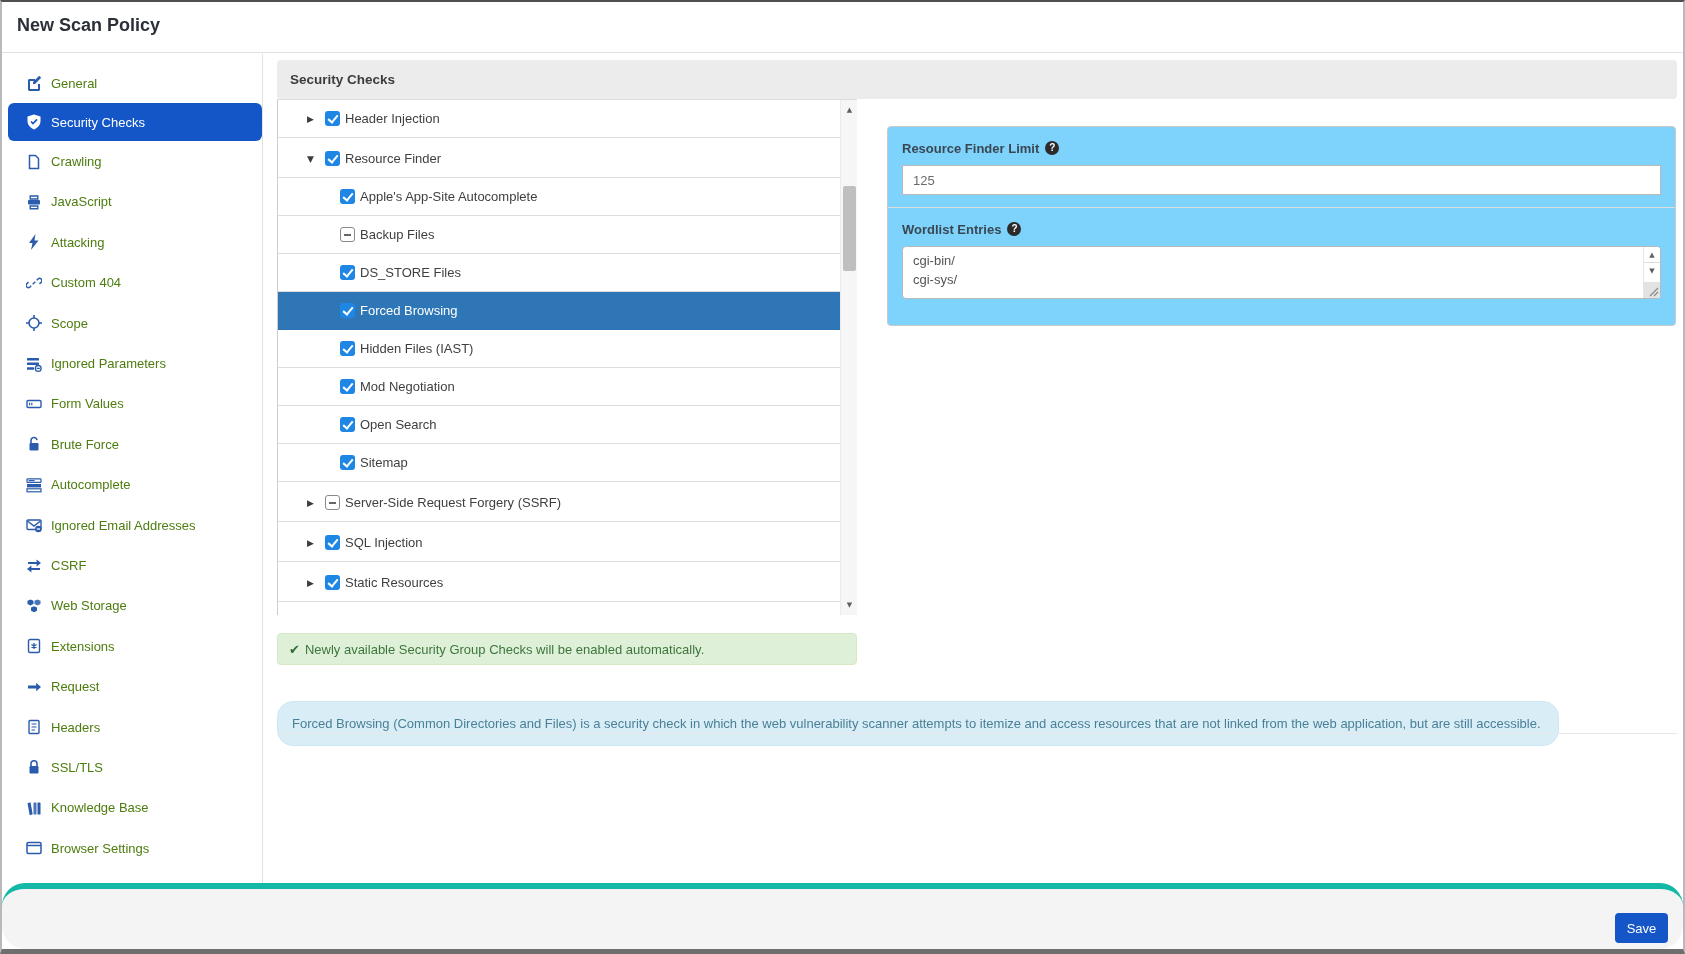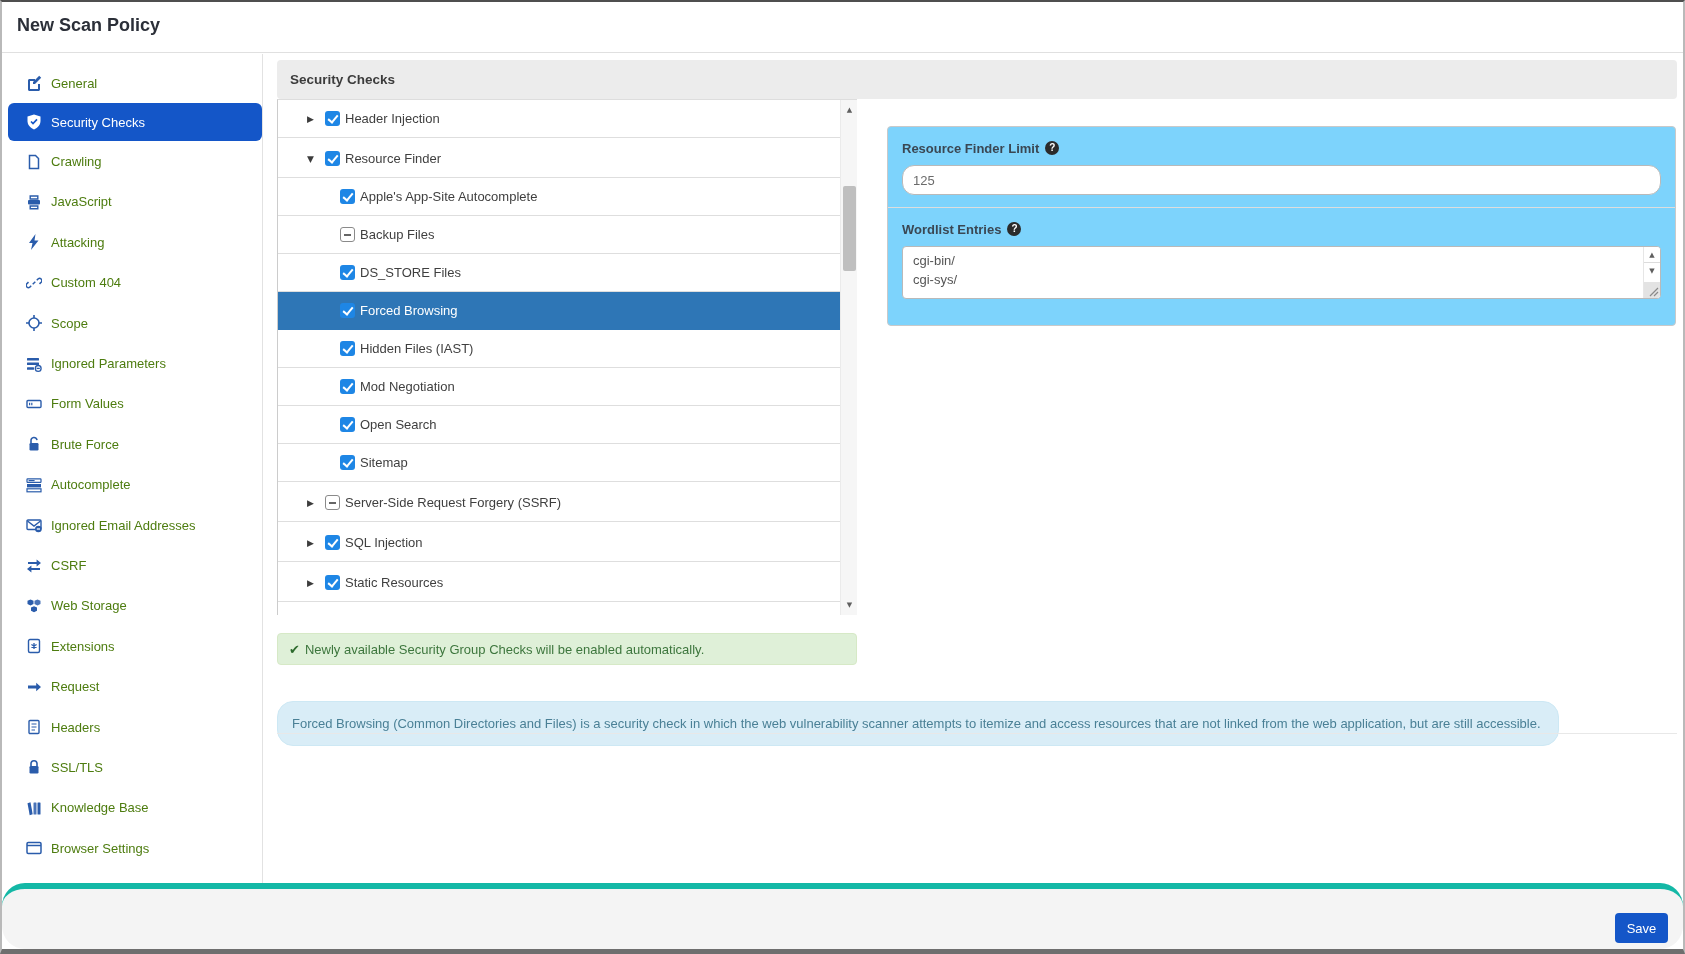--- a/index.html
+++ b/index.html
@@ -62,21 +62,21 @@
   .alert-success .chk{ font-family:"DejaVu Sans", sans-serif; color:#2d6a2d; margin-right:5px; font-size:13px; }
   .alert-info{ position:absolute; left:275px; top:673px; width:1282px; height:45px; background:#d9edf7; border:1px solid #cde8f4; border-radius:16px; display:flex; align-items:center; padding:0 14px; color:#4a8096; font-size:13px;margin-top:26px; }
   .bottom-divider{ position:absolute; left:275px; top:731px; width:1400px; border-top:1px solid #e8e8e8; }
 
   
   .details{ position:absolute; left:885px; top:108px; width:789px; height:200px; border:1px solid #c9c9c9; border-radius:4px; background:#7dd3fc;margin-top:16px; }
   .dsection{ padding:12px 14px; }
   .dsection.second{ border-top:1px solid #ddd; }
   .dlabel{ font-size:13px; font-weight:700; color:#3a4753; display:flex; align-items:center; height:18px; }
   .help{ width:14px; height:14px; border-radius:50%; background:#2b2b2b; color:#fff; font-size:10px; font-weight:700; text-align:center; line-height:14px; margin-left:6px; cursor:pointer; flex:none; }
-  .txtinput{ margin-top:8px; width:759px; height:30px; border:1px solid #b9b9b9; border-radius:12px; font-family:"Liberation Sans",sans-serif; font-size:13px; color:#6b6b6b; padding:0 10px; background:#fff; outline:none; display:block; }
+  .txtinput{ margin-top:8px; width:759px; height:30px; border:1px solid #b9b9b9; border-radius:0; font-family:"Liberation Sans",sans-serif; font-size:13px; color:#6b6b6b; padding:0 10px; background:#fff; outline:none; display:block; }
   .txtarea{ margin-top:8px; width:759px; height:53px; border:1px solid #b9b9b9; border-radius:4px; position:relative; background:#fff; overflow:hidden; }
   .txtarea .content{ position:absolute; left:0; top:4px; right:18px; bottom:0; padding:0 10px; font-size:13px; line-height:19px; color:#555; white-space:pre; overflow:hidden; cursor:text; }
   .tscroll{ position:absolute; right:0; top:0; bottom:0; width:17px; border-left:1px solid #e6e6e6; background:#fff; }
   .tscroll .sb-btn{ position:absolute; left:0; width:16px; height:15px; text-align:center; font-size:7px; line-height:15px; color:#5f5f5f; font-family:"DejaVu Sans", sans-serif; cursor:pointer; }
   .tscroll .t-up{ top:1px; border-bottom:1px solid #dcdcdc; }
   .tscroll .t-down{ top:17px; }
   .tscroll .grip{ position:absolute; left:0; bottom:0; width:16px; height:16px; background:#e3e3e3; cursor:nwse-resize; }
   .tscroll .grip svg{ position:absolute; right:1px; bottom:1px; }
 
   

